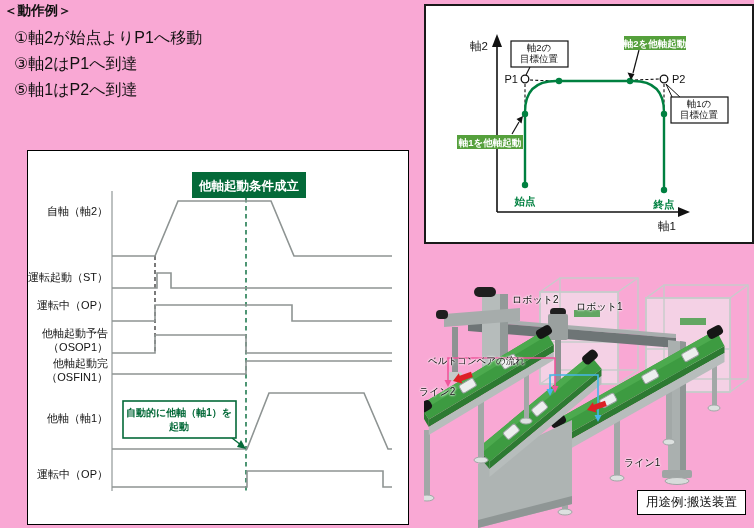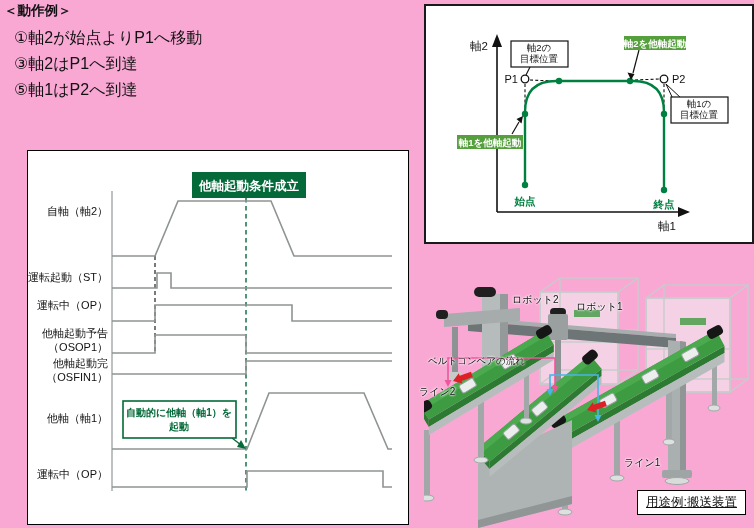--- a/index.html
+++ b/index.html
@@ -15,21 +15,21 @@
   .op-steps li{font-size:16px;line-height:16px;white-space:nowrap;margin-top:10px;}
   
   .graph-panel{position:absolute;left:424px;top:4px;width:326px;height:236px;border:2px solid #1a1a1a;background:#fff;text-align:right;}
   
   .timing-panel{position:absolute;left:2px;top:150px;width:380px;height:373px;border:1px solid #000;background:#fff;margin-left:25px;}
   
   .illu-panel{position:absolute;left:424px;top:250px;width:330px;height:278px;}
   .ilabel{position:absolute;font-size:10px;color:#101010;white-space:nowrap;
           text-shadow:0 0 2px #fff,0 0 2px #fff,0 0 3px #fff;}
   .caption-box{position:absolute;left:637px;top:490px;border:1.5px solid #000;background:#fff;
-               font-size:12.5px;padding:3px 8px;white-space:nowrap;text-decoration:underline;}
+               font-size:12.5px;padding:3px 8px;white-space:nowrap;}
 </style>
 </head>
 <body>
 
 <div class="canvas">
 
   <div class="op-block">
     <h2 class="op-title">＜動作例＞</h2>
     <ol class="op-steps">
       <li>①軸2が始点よりP1へ移動</li>

